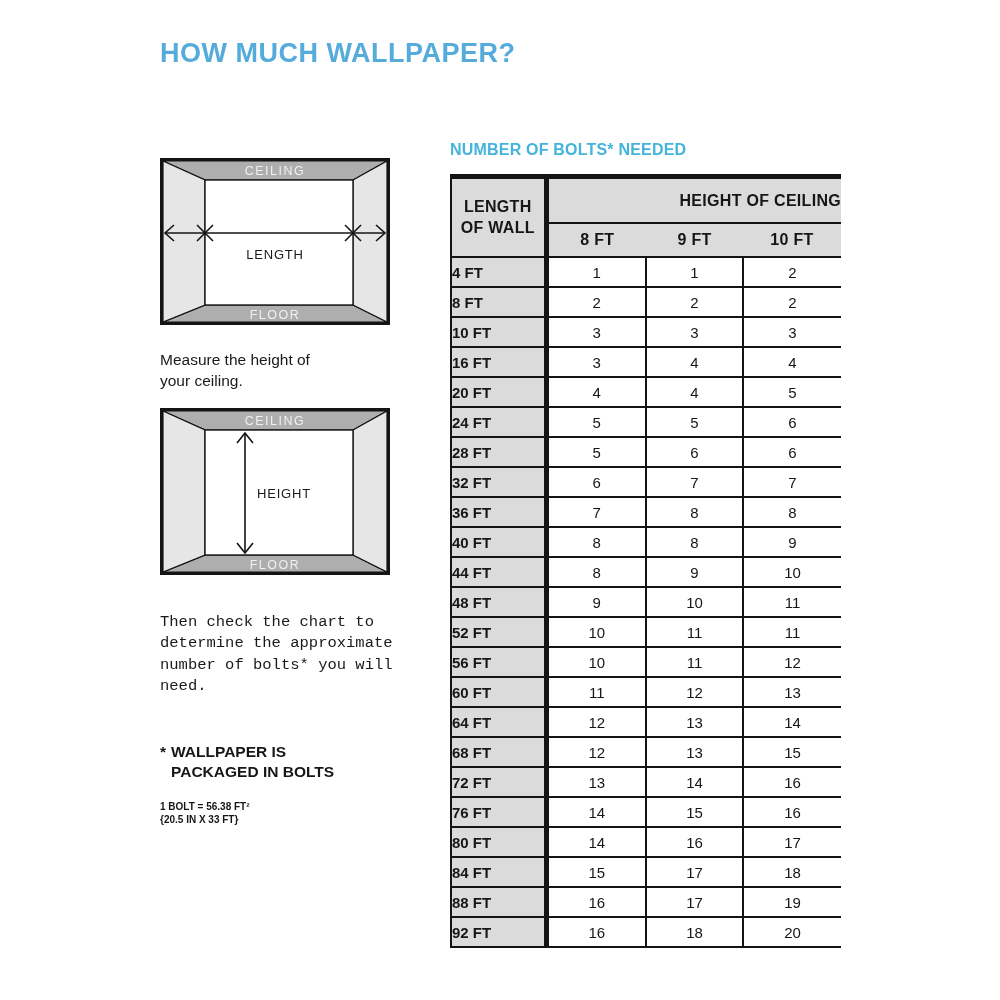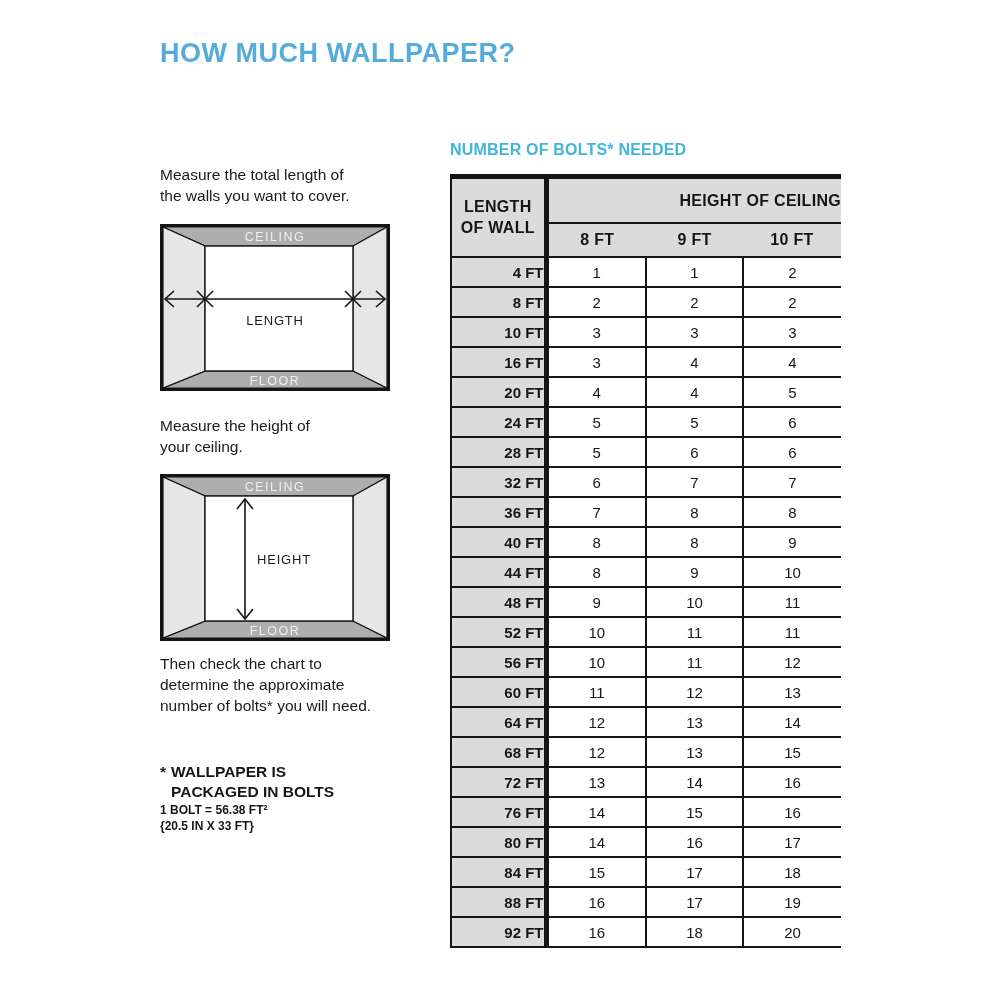--- a/index.html
+++ b/index.html
@@ -17,66 +17,64 @@
   }
   
   #left-col { position:absolute; left:160px; top:141px; width:240px; }
   .step {
     font-size:15.5px; line-height:1.38; margin:0; white-space:pre-line; color:#1a1a1a;
   }
   #step1 { margin-top:23px; }
   .room-diagram { display:block; margin-top:17px; }
   #step2 { margin-top:24px; }
   #diagram-height { margin-top:16px; }
-  #step3 { margin-top:12px; }
+  #step3 { margin-top:37px;font-family:Liberation Mono, monospace; }
   .footnote {
     margin-top:45px; display:flex; gap:5px;
     font-size:15.5px; font-weight:bold; line-height:1.3;
   }
   .footnote .lines { white-space:pre-line; }
   .bolt-spec {
-    font-size:12px; font-weight:bold; line-height:1.38;
+    margin-top:17px; font-size:10px; font-weight:bold; line-height:1.38;
     white-space:pre-line;
   }
   
   #right-col { position:absolute; left:450px; top:141px; width:390px; }
   #table-heading { }
   table.bolt-table {
     margin-top:15px; width:390px; table-layout:fixed; border-collapse:collapse;
     border-top:5px solid #141414; border-left:2px solid #141414;
   }
   .bolt-table th, .bolt-table td { padding:0; }
   .bolt-table thead th { background:#DBDBDB; font-size:16px; font-weight:bold; letter-spacing:.3px; }
   .bolt-table th.row-header {
     border-right:5px solid #141414; border-bottom:2px solid #141414; line-height:1.3;
     white-space:pre-line;
   }
   .bolt-table th.group-header { height:43px; border-bottom:2px solid #141414;text-align:right; }
   .bolt-table tr.sub-header th { height:32px; border-bottom:2px solid #141414; }
   .bolt-table tbody th.row-label {
     background:#DBDBDB; border-right:5px solid #141414; border-bottom:2px solid #141414;
-    font-size:15px; font-weight:bold; height:28px; text-align:right;
+    font-size:15px; font-weight:bold; height:28px; text-align:left;
   }
   .bolt-table tbody td {
     border-bottom:2px solid #141414; text-align:center; font-size:15px; height:28px;
   }
   .bolt-table tbody td + td { border-left:2px solid #141414; }
   
   .diag-band-label { font-size:12.5px; letter-spacing:1.5px; fill:#F0F0F0; }
   .diag-dim-label { font-size:13px; letter-spacing:.8px; fill:#1a1a1a; }
 </style>
 </head>
 <body>
 
 <h1 id="page-title">HOW MUCH WALLPAPER?</h1>
 
 <div id="left-col">
 
-  <p class="step" id="step1">Measure the total length of
-the walls you want to cover.</p>
 
   <svg class="room-diagram" id="diagram-length" width="230" height="167" viewBox="0 0 230 167">
     <rect x="1.5" y="1.5" width="227" height="164" fill="#ffffff" stroke="#141414" stroke-width="3"></rect>
     <polygon points="3,3 227,3 193,22 45,22" fill="#AEAEAE" stroke="#141414" stroke-width="1.2"></polygon>
     <polygon points="3,164 227,164 193,147 45,147" fill="#AEAEAE" stroke="#141414" stroke-width="1.2"></polygon>
     <polygon points="3,3 45,22 45,147 3,164" fill="#E6E6E6" stroke="#141414" stroke-width="1.2"></polygon>
     <polygon points="227,3 193,22 193,147 227,164" fill="#E6E6E6" stroke="#141414" stroke-width="1.2"></polygon>
     <rect x="45" y="22" width="148" height="125" fill="#ffffff" stroke="#141414" stroke-width="1.4"></rect>
     <text class="diag-band-label" x="115" y="17" text-anchor="middle">CEILING</text>
     <text class="diag-band-label" x="115" y="161" text-anchor="middle">FLOOR</text>

